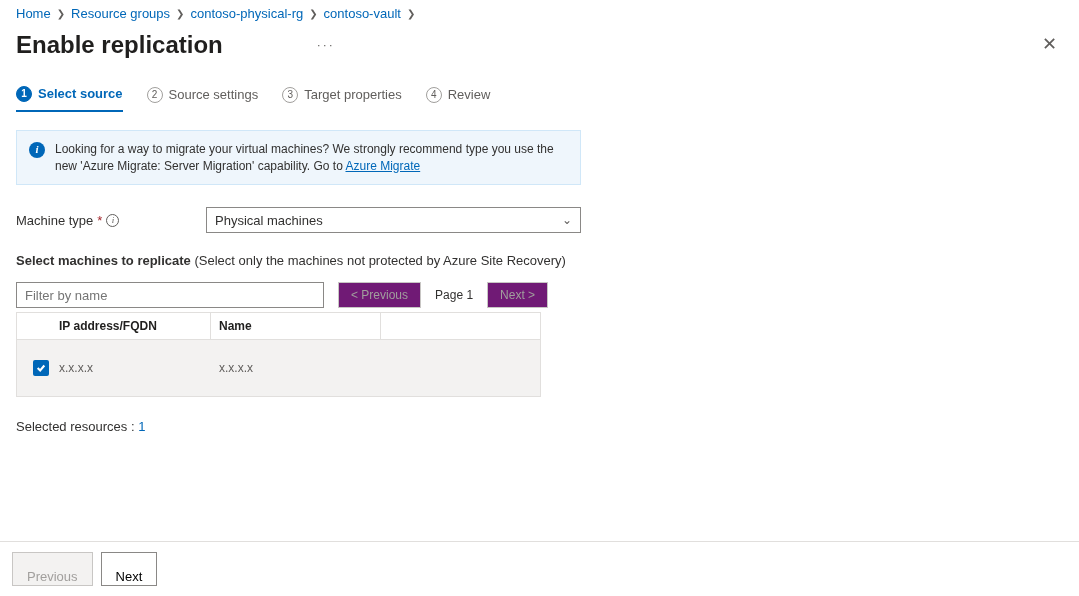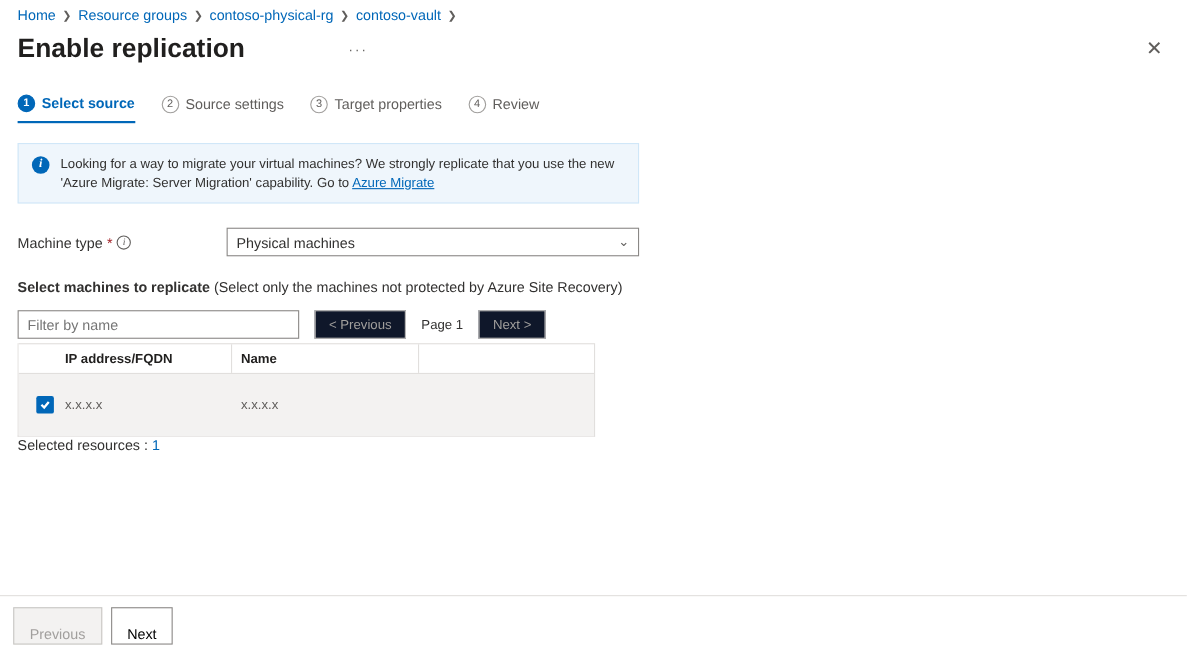--- a/index.html
+++ b/index.html
@@ -107,25 +107,25 @@
     align-items:center;
     gap:14px;
     margin-top:14px;
     width:565px;
   }
   .filter-input {
     border:1px solid #8a8886;
     padding:4px 8px;
     font-size:13px;
     height:26px;
-    width:256px;
+    width:308px;
   }
   .pager-btn {
     border:1px solid #c8c6c4;
-    background:#0f172a;
+    background:#701a75;
     color:#a19f9d;
     font-size:12px;
     padding:4px 12px;
     height:26px;
     cursor:default;
   }
   .page-label { font-size:12px; color:#323130; }
   .table {
     margin-top:4px;
     border:1px solid #e1dfdd;
@@ -143,21 +143,21 @@
   .thead .th:nth-child(3){ border-right:1px solid #e1dfdd; }
   .trow { background:#f3f2f1; }
   .trow .td { font-size:12px; padding:20px 8px; color:#605e5c; }
   .cb {
     margin-left:8px;
     width:16px; height:16px; background:#0067b8; border-radius:2px;
     display:flex; align-items:center; justify-content:center;
     cursor:pointer;
   }
   .cb svg { width:10px; height:10px; fill:none; stroke:#fff; stroke-width:2.5; }
-  .sel-count { font-size:13px; color:#323130; }
+  .sel-count { margin-top:22px; font-size:13px; color:#323130; }
   .sel-count .n { color:#0067b8; }
   .footer {
     position:absolute; left:0; right:0; bottom:0;
     border-top:1px solid #e1dfdd;
     padding:10px 12px;
     display:flex; gap:8px;
   }
   .btn {
     font-size:13px; padding:16px 14px; height:28px;
     border:1px solid #8a8886; background:#fff; cursor:pointer;
@@ -207,21 +207,21 @@
     <div class="tab">
       <span class="num">4</span>
       <span>Review</span>
     </div>
   </div>
 
   <div class="panel">
     <div class="infobox">
       <span class="info-icon">i</span>
       <span>
-        <span>Looking for a way to migrate your virtual machines? We strongly replicate that you use the new 'Azure Migrate: Server Migration' capability. Go to </span><a href="#">Azure Migrate</a>
+        <span>Looking for a way to migrate your virtual machines? We strongly recommend type you use the new 'Azure Migrate: Server Migration' capability. Go to </span><a href="#">Azure Migrate</a>
       </span>
     </div>
 
     <div class="field-row">
       <div class="field-label">
         <span>Machine type</span>
         <span class="req">*</span>
         <span class="info-circle">i</span>
       </div>
       <div class="select">

